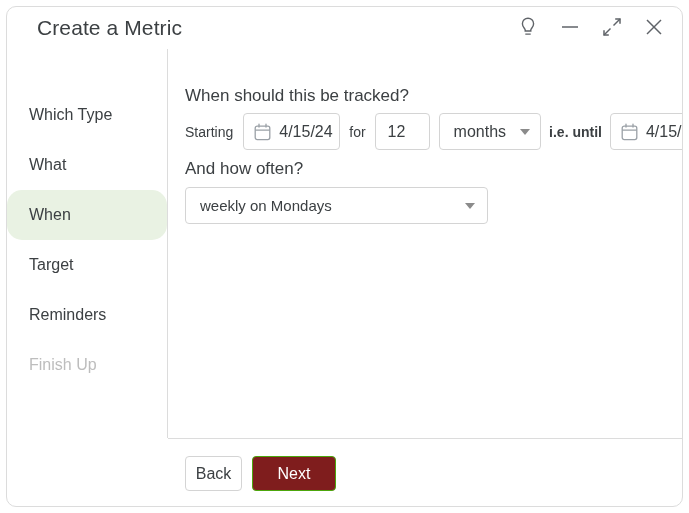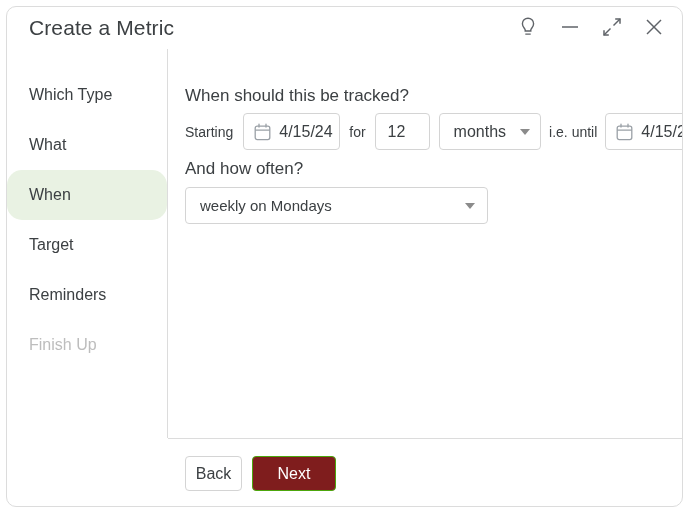--- a/index.html
+++ b/index.html
@@ -31,21 +31,21 @@
   .titlebar {
     position: absolute;
     left: 0; top: 0;
     width: 677px;
     height: 42px;
     display: flex;
     align-items: center;
   }
   .title-text {
     position: absolute;
-    left: 22px;
+    left: 30px;
     top: 9px;
     font-size: 21px;
     color: #3c4043;
     letter-spacing: 0.1px;
   }
   .win-actions {
     position: absolute;
     right: 16px;
     top: 6px;
     display: flex;
@@ -59,21 +59,21 @@
     align-items: center;
     justify-content: center;
     cursor: default;
   }
   .win-btn svg { display: block; }
 
   
   .sidebar {
     position: absolute;
     left: 0;
-    top: 34px;
+    top: 54px;
     width: 160px;
     height: 389px;
   }
   .side-divider {
     position: absolute;
     left: 160px;
     top: 42px;
     width: 1px;
     height: 389px;
     background: #dcdcdc;
@@ -318,21 +318,21 @@
 
       <div class="field num">
         <span>12</span>
       </div>
 
       <div class="field select" style="margin-left:9px;">
         <span>months</span>
         <span class="caret"></span>
       </div>
 
-      <span class="inline-label" style="margin:0 8px;">i.e. until</span>
+      <span class="inline-label" style="margin:0 8px;font-weight:bold;">i.e. until</span>
 
       <div class="field date date-2">
         <span>
           <svg class="cal-icon" width="17" height="18" viewBox="0 0 17 18">
             <rect x="1.2" y="3.2" width="14.6" height="13.4" rx="2" fill="none" stroke="#9aa0a6" stroke-width="1.3"></rect>
             <line x1="1.2" y1="7.1" x2="15.8" y2="7.1" stroke="#9aa0a6" stroke-width="1.3"></line>
             <line x1="5" y1="1.1" x2="5" y2="4.1" stroke="#9aa0a6" stroke-width="1.3" stroke-linecap="round"></line>
             <line x1="12" y1="1.1" x2="12" y2="4.1" stroke="#9aa0a6" stroke-width="1.3" stroke-linecap="round"></line>
           </svg>
         </span>

